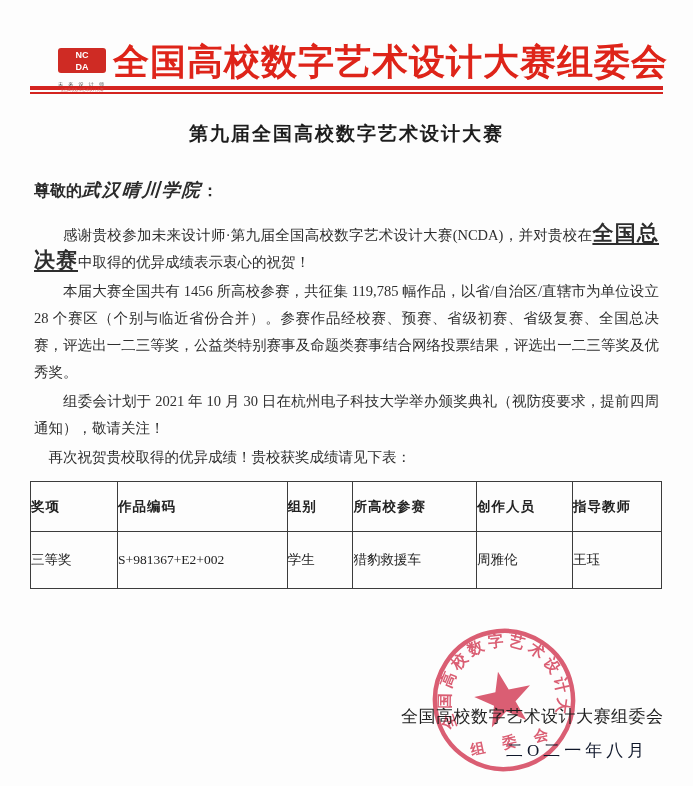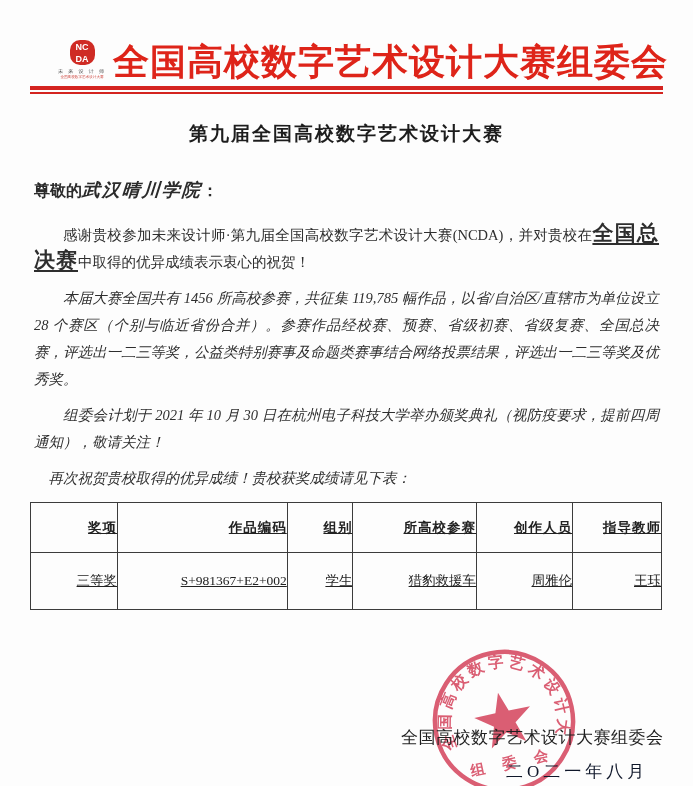--- a/index.html
+++ b/index.html
@@ -10,22 +10,22 @@
     margin:0 auto;
     background:#fdfdfd;
     font-family:"Liberation Serif","DejaVu Serif",serif;
     color:#2b2b2b;
     overflow:hidden;
   }
   
   .letterhead { position:relative; height:86px; }
   .logo-block { position:absolute; left:56px; top:40px; width:52px; text-align:center; }
   .logo-square {
-    width:25px; height:25px; margin:0 auto;
-    background:#cf2b24; border-radius:10px;
+    width:48px; height:25px; margin:8px auto;
+    background:#cf2b24; border-radius:3px;
     color:#fff; font-family:"Liberation Sans",sans-serif;
     font-size:9px; font-weight:bold; line-height:12px;
     display:flex; flex-direction:column; align-items:center; justify-content:center;
   }
   .logo-cap1 { font-size:5px; color:#555; letter-spacing:2px; margin-top:3px; white-space:nowrap; }
   .logo-cap2 { font-size:4px; color:#cf4b44; transform:scale(.9); white-space:nowrap; }
   .org-title {
     position:absolute; left:113px; top:38px;
     font-family:"Liberation Sans","DejaVu Sans",sans-serif;
     font-weight:bold; font-size:36px; letter-spacing:1px;
@@ -36,34 +36,34 @@
     border-top:4px solid #d42420;
     border-bottom:2px solid #d42420;
   }
   
   .notice-title { margin-top:22px; text-align:center; font-weight:bold; font-size:19px; line-height:36px; color:#1d1d1d; letter-spacing:2px; }
   
   .body-text { padding:0 34px; }
   .salutation { margin-top:26px; font-size:16px; font-weight:bold; }
   .school-name { font-size:18px; font-style:italic; letter-spacing:2px; transform:skewX(-4deg); display:inline-block; }
   .para { margin-top:20px; font-size:14.5px; line-height:27px; text-align:justify; text-indent:2em; color:#2e2e2e; }
-  .para.tight { margin-top:9px;font-style:italic; }
+  .para.tight { margin-top:2px; }
   .highlight-big {
     font-size:21px; font-weight:bold; text-decoration:underline;
     text-underline-offset:3px; letter-spacing:1px; line-height:1;
   }
   
   .award-table {
     width:632px; margin:10px 30px 0 30px;
     border-collapse:collapse; table-layout:fixed;
     font-size:13.5px; color:#222;
   }
   .award-table th, .award-table td {
-    border:1.4px solid #3c3c3c; text-align:right; vertical-align:middle;
-    overflow:hidden; white-space:nowrap;text-decoration:underline;
+    border:1.4px solid #3c3c3c; text-align:left; vertical-align:middle;
+    overflow:hidden; white-space:nowrap;
   }
   .award-table th { height:50px; font-weight:bold; letter-spacing:1px; }
   .award-table td { height:57px; }
   .col1{width:13.8%}.col2{width:26.9%}.col3{width:10.4%}.col4{width:19.6%}.col5{width:15.2%}.col6{width:14.1%}
   
   .footer { position:relative; height:235px; }
   .seal-svg { position:absolute; left:419px; top:26px; opacity:.88; transform:rotate(-12deg); }
   .sig-org {
     position:absolute; top:116px; left:401px;
     font-size:17px; letter-spacing:.5px; color:#1f1f1f; white-space:nowrap;

